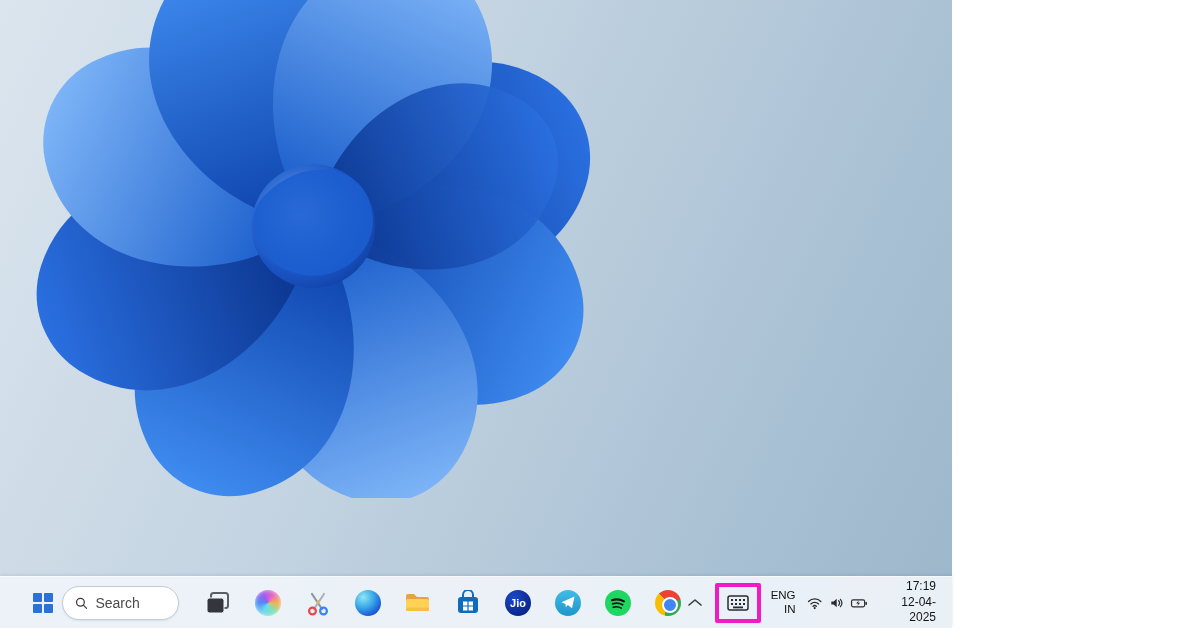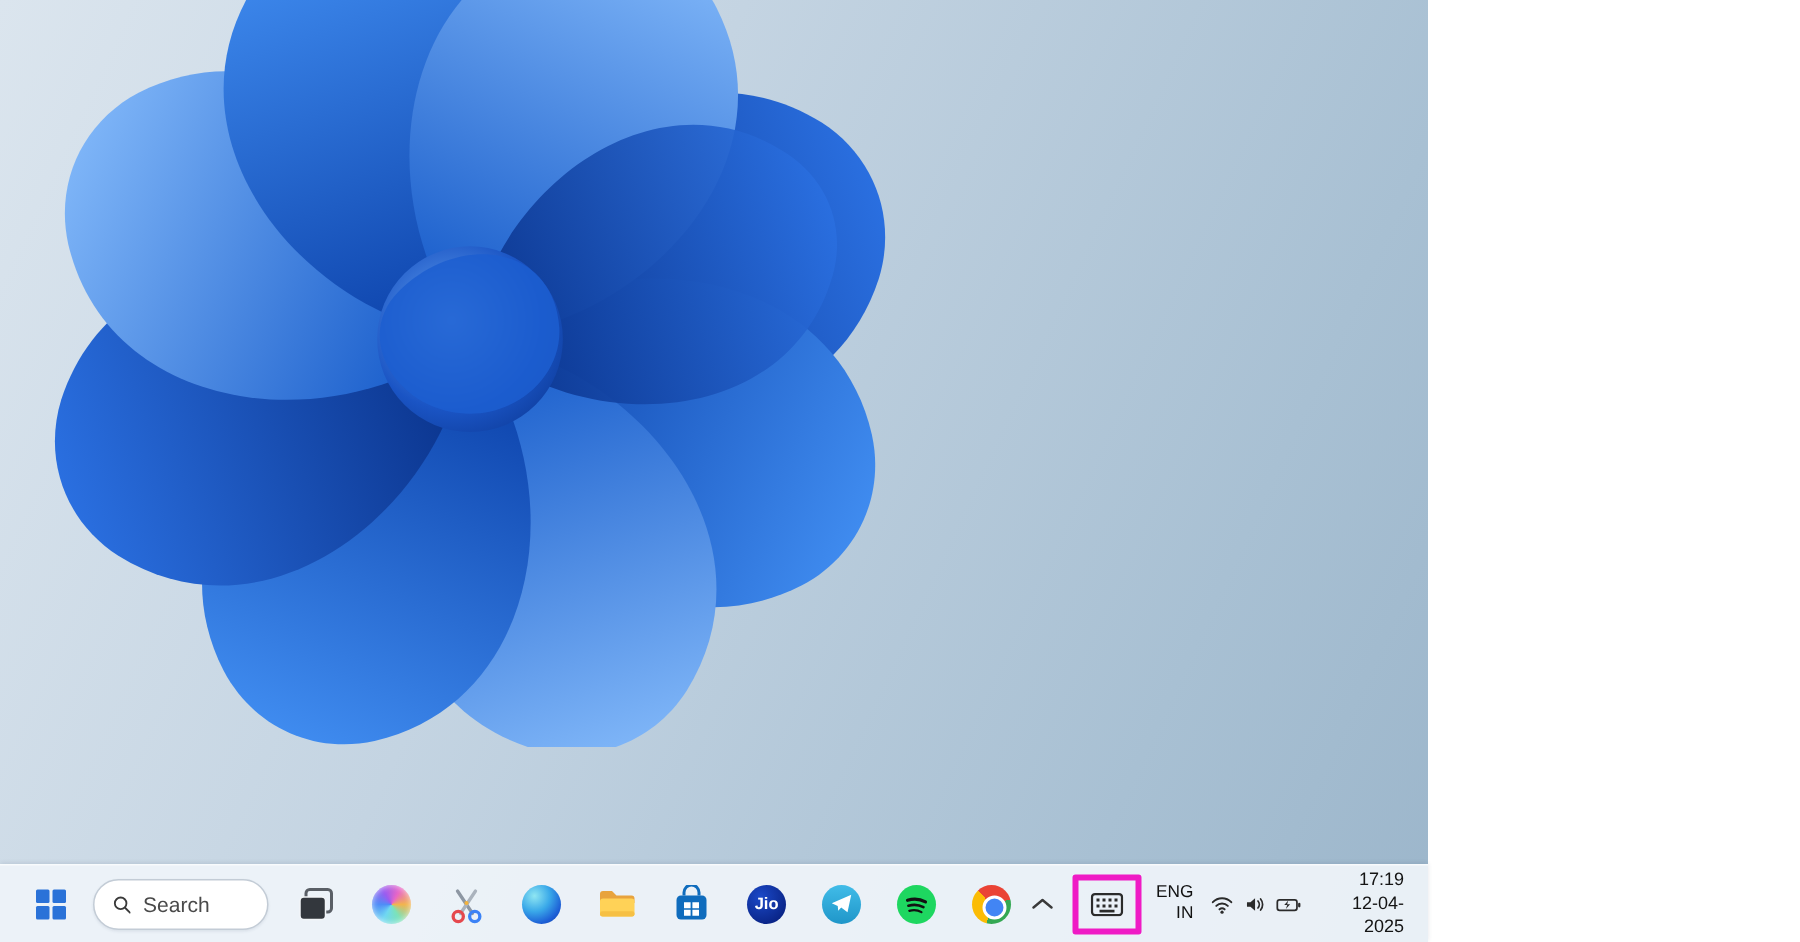--- a/index.html
+++ b/index.html
@@ -16,21 +16,21 @@
   .taskbar {
     position:absolute; left:0; right:0; bottom:0; height:52px;
     background: rgba(238,243,249,0.94);
     border-top:1px solid rgba(255,255,255,0.65);
     box-shadow: 0 -1px 3px rgba(40,60,90,0.12);
     display:flex; align-items:center;
     padding:0 12px 0 14px;
   }
   .tb-btn {
     width:40px; height:40px; border-radius:6px;
-    display:flex; align-items:center; justify-content:center;
+    display:flex; align-items:center; justify-content:flex-end;
     cursor:pointer; flex:0 0 auto;
   }
 
   .search-box {
     margin-left:8px; width:250px; height:34px;
     background:#ffffff; border:1px solid #c3ccd6; border-radius:17px;
     display:flex; align-items:center; padding:0 12px; gap:8px;
     box-shadow:0 1px 2px rgba(50,70,100,0.10);
   }
   .search-box input {

